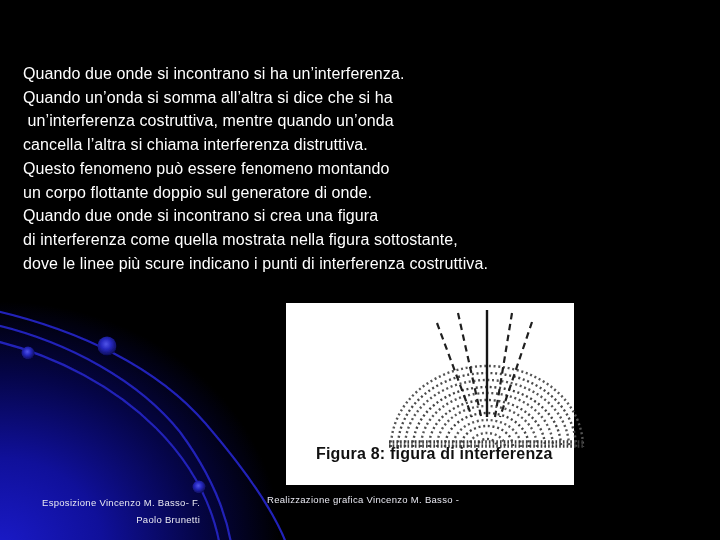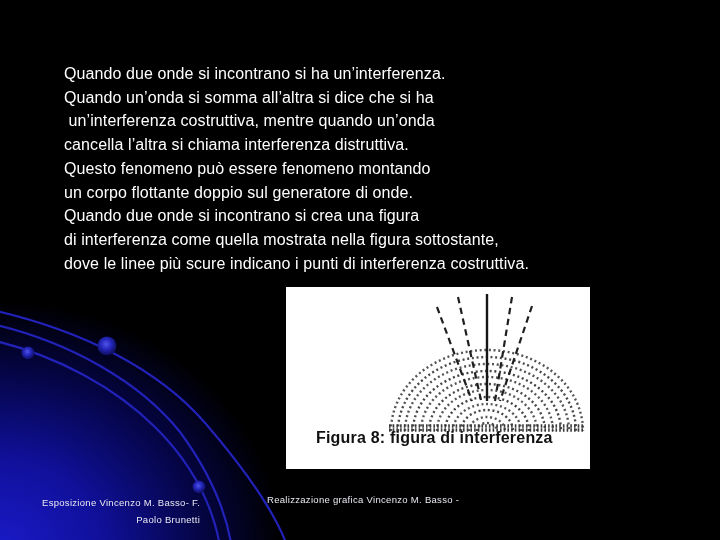--- a/index.html
+++ b/index.html
@@ -27,30 +27,28 @@
     left: 23px;
     top: 62px;
     width: 640px;
     color: #ffffff;
     font-size: 16px;
     line-height: 23.7px;
     letter-spacing: 0.1px;
   }
   .body-text .line {
     white-space: pre;
-    margin-left: 41px;
   }
   .figure {
     position: absolute;
     left: 286px;
-    top: 287px;
+    top: 303px;
     width: 288px;
     height: 182px;
     background: #ffffff;
-    padding-left: 16px;
   }
   .figure svg {
     position: absolute;
     left: 0; top: 0;
   }
   .figure .caption1 {
     position: absolute;
     left: 30px;
     top: 142px;
     color: #111111;

